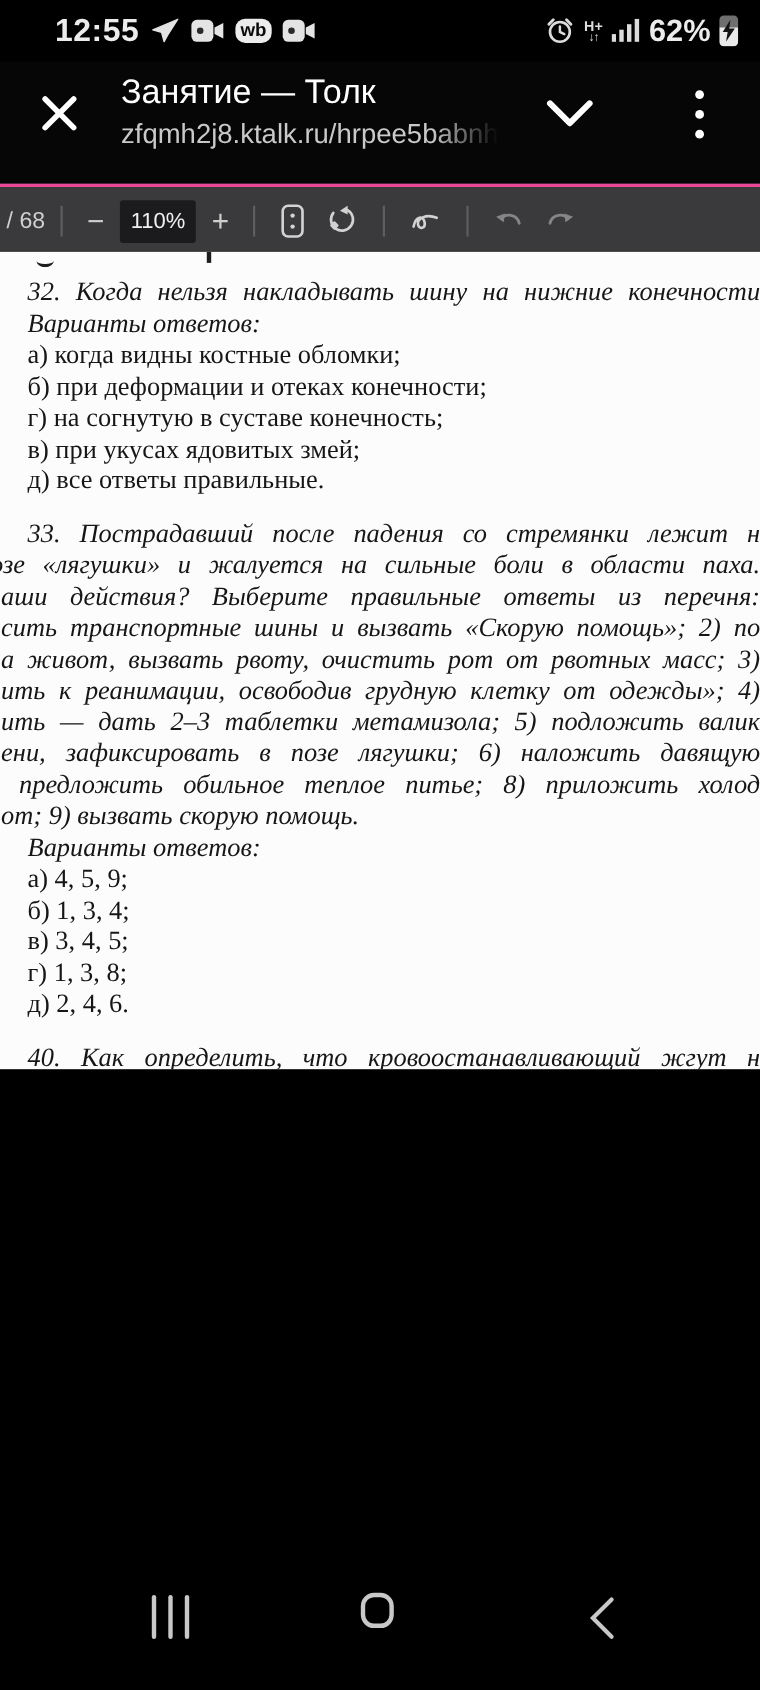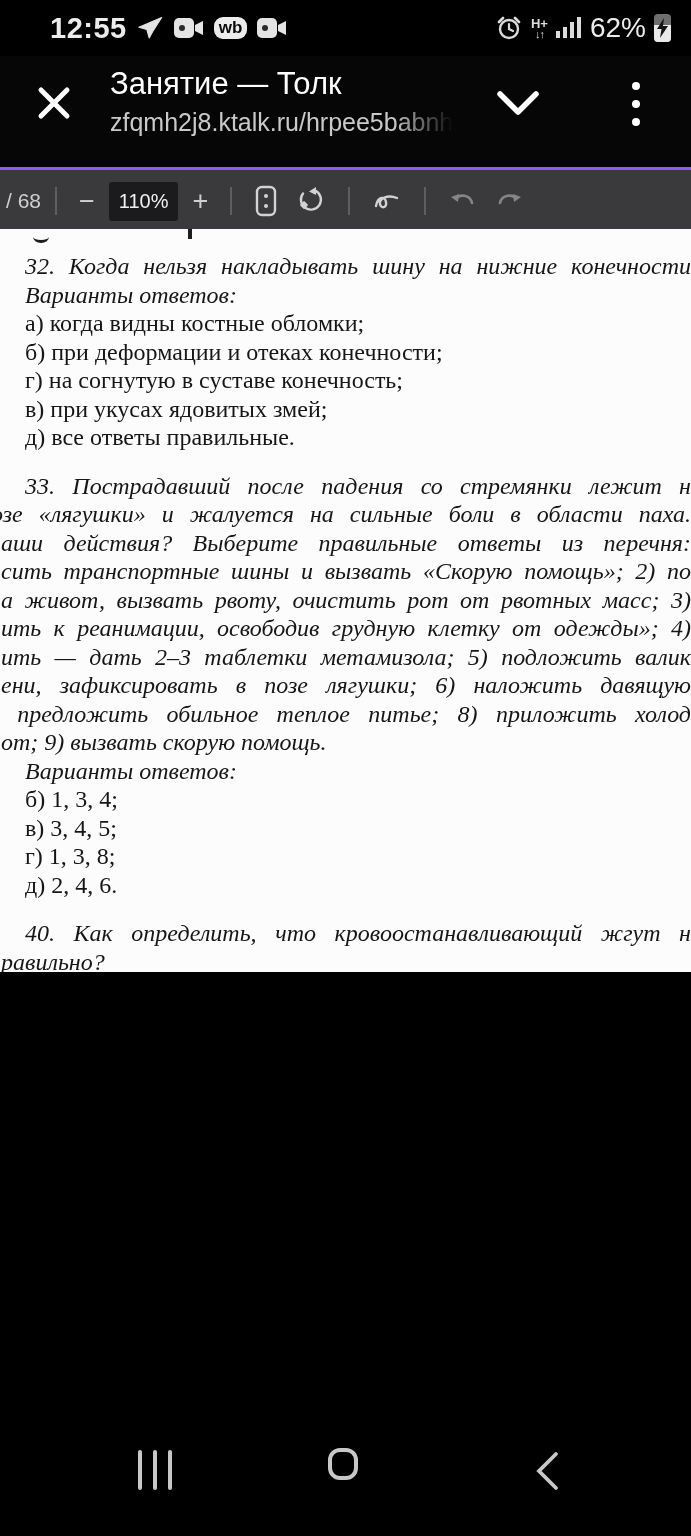--- a/index.html
+++ b/index.html
@@ -10,41 +10,41 @@
   .status-bar{position:absolute;top:0;left:0;right:0;height:56px;background:#000;
               display:flex;align-items:center;color:#ececec;}
   .sb-left{display:flex;align-items:center;gap:9px;padding-left:50px;}
   .sb-time{font-size:29px;font-weight:bold;letter-spacing:.5px;}
   .sb-right{display:flex;align-items:center;gap:8px;margin-left:auto;padding-right:20px;}
   .wb-badge{background:#ececec;color:#0b0b0b;font-weight:bold;font-size:17px;
             border-radius:9px;padding:2px 5px 3px;line-height:1;text-align:right;}
   .hplus{display:flex;flex-direction:column;align-items:center;line-height:1;color:#dcdcdc;}
   .hplus .t{font-size:13px;font-weight:bold;}
   .hplus .a{font-size:11px;letter-spacing:-1px;margin-top:-1px;}
-  .sb-batt-pct{font-size:28px;font-weight:normal;}
+  .sb-batt-pct{font-size:28px;font-weight:bold;}
   .battery{position:relative;width:17px;height:28px;border-radius:4px;background:#6f6f6f;overflow:hidden;}
   .battery .fill{position:absolute;left:0;right:0;bottom:0;height:62%;background:#e9e9e9;}
   .battery svg{position:absolute;left:2px;top:4px;}
 
   
   .header{position:absolute;top:56px;left:0;right:0;height:112px;background:#060606;color:#fff;}
   .hd-titlebox{position:absolute;left:110px;top:10px;max-width:370px;}
   .hd-title{font-size:31px;font-weight:normal;white-space:nowrap;}
   .hd-url{position:relative;font-size:25px;color:#c9c9c9;margin-top:6px;white-space:nowrap;
           max-width:368px;overflow:hidden;}
   .hd-url .fade{position:absolute;top:0;right:0;bottom:0;width:60px;
                 background:linear-gradient(to right,rgba(6,6,6,0),#060606);}
   .hd-chevron{position:absolute;left:492px;top:32px;}
   .hd-kebab{position:absolute;left:632px;top:26px;display:flex;flex-direction:column;gap:10px;}
   .hd-kebab i{width:8px;height:8px;border-radius:50%;background:#fff;}
   .iconbtn{background:none;border:none;padding:0;cursor:pointer;display:block;}
 
   
   .pdf-toolbar{position:absolute;top:167px;left:0;right:0;height:62px;background:#3a3a3c;
-               display:flex;align-items:center;color:#d2d2d2;border-top:3px solid #8b5cf6;}
+               display:flex;align-items:center;color:#d2d2d2;border-top:3px solid #ec4899;}
   .tb-pages{font-size:21px;color:#cfcfcf;margin-left:6px;white-space:nowrap;}
   .tb-div{width:2px;height:28px;background:#5e5e5e;margin:0 14px;}
   .tb-btn{background:none;border:none;color:#cfcfcf;font-size:27px;line-height:1;
           padding:4px 8px;cursor:pointer;font-family:"Liberation Sans",sans-serif;}
   .tb-zoom{background:#1b1b1d;color:#f0f0f0;font-size:20px;border-radius:3px;
            padding:8px 10px;margin:0 6px;cursor:pointer;border:none;
            font-family:"Liberation Sans",sans-serif;}
   .tb-ico{background:none;border:none;padding:4px 9px;cursor:pointer;display:flex;align-items:center;}
   .dim{opacity:.5;}
 
@@ -227,20 +227,21 @@
       <div class="ln ln-q fill clipped">озе «лягушки» и жалуется на сильные боли в области паха.</div>
       <div class="ln ln-q fill edge">аши действия? Выберите правильные ответы из перечня:</div>
       <div class="ln ln-q fill edge">сить транспортные шины и вызвать «Скорую помощь»; 2) по</div>
       <div class="ln ln-q fill edge">а живот, вызвать рвоту, очистить рот от рвотных масс; 3)</div>
       <div class="ln ln-q fill edge">ить к реанимации, освободив грудную клетку от одежды»; 4)</div>
       <div class="ln ln-q fill edge">ить — дать 2–3 таблетки метамизола; 5) подложить валик</div>
       <div class="ln ln-q fill edge">ени, зафиксировать в позе лягушки; 6) наложить давящую</div>
       <div class="ln ln-q fill clipped">) предложить обильное теплое питье; 8) приложить холод</div>
       <div class="ln ln-q edge">от; 9) вызвать скорую помощь.</div>
       <div class="ln ln-lbl">Варианты ответов:</div>
+      <div class="ln ln-opt">а) 4, 5, 9;</div>
       <div class="ln ln-opt">б) 1, 3, 4;</div>
       <div class="ln ln-opt">в) 3, 4, 5;</div>
       <div class="ln ln-opt">г) 1, 3, 8;</div>
       <div class="ln ln-opt">д) 2, 4, 6.</div>
       <div class="ln ln-q fill gap">40. Как определить, что кровоостанавливающий жгут н</div>
       <div class="ln ln-q edge">равильно?</div>
     </div>
 
   <div class="nav-bar">
     <button class="iconbtn nv-recents">

